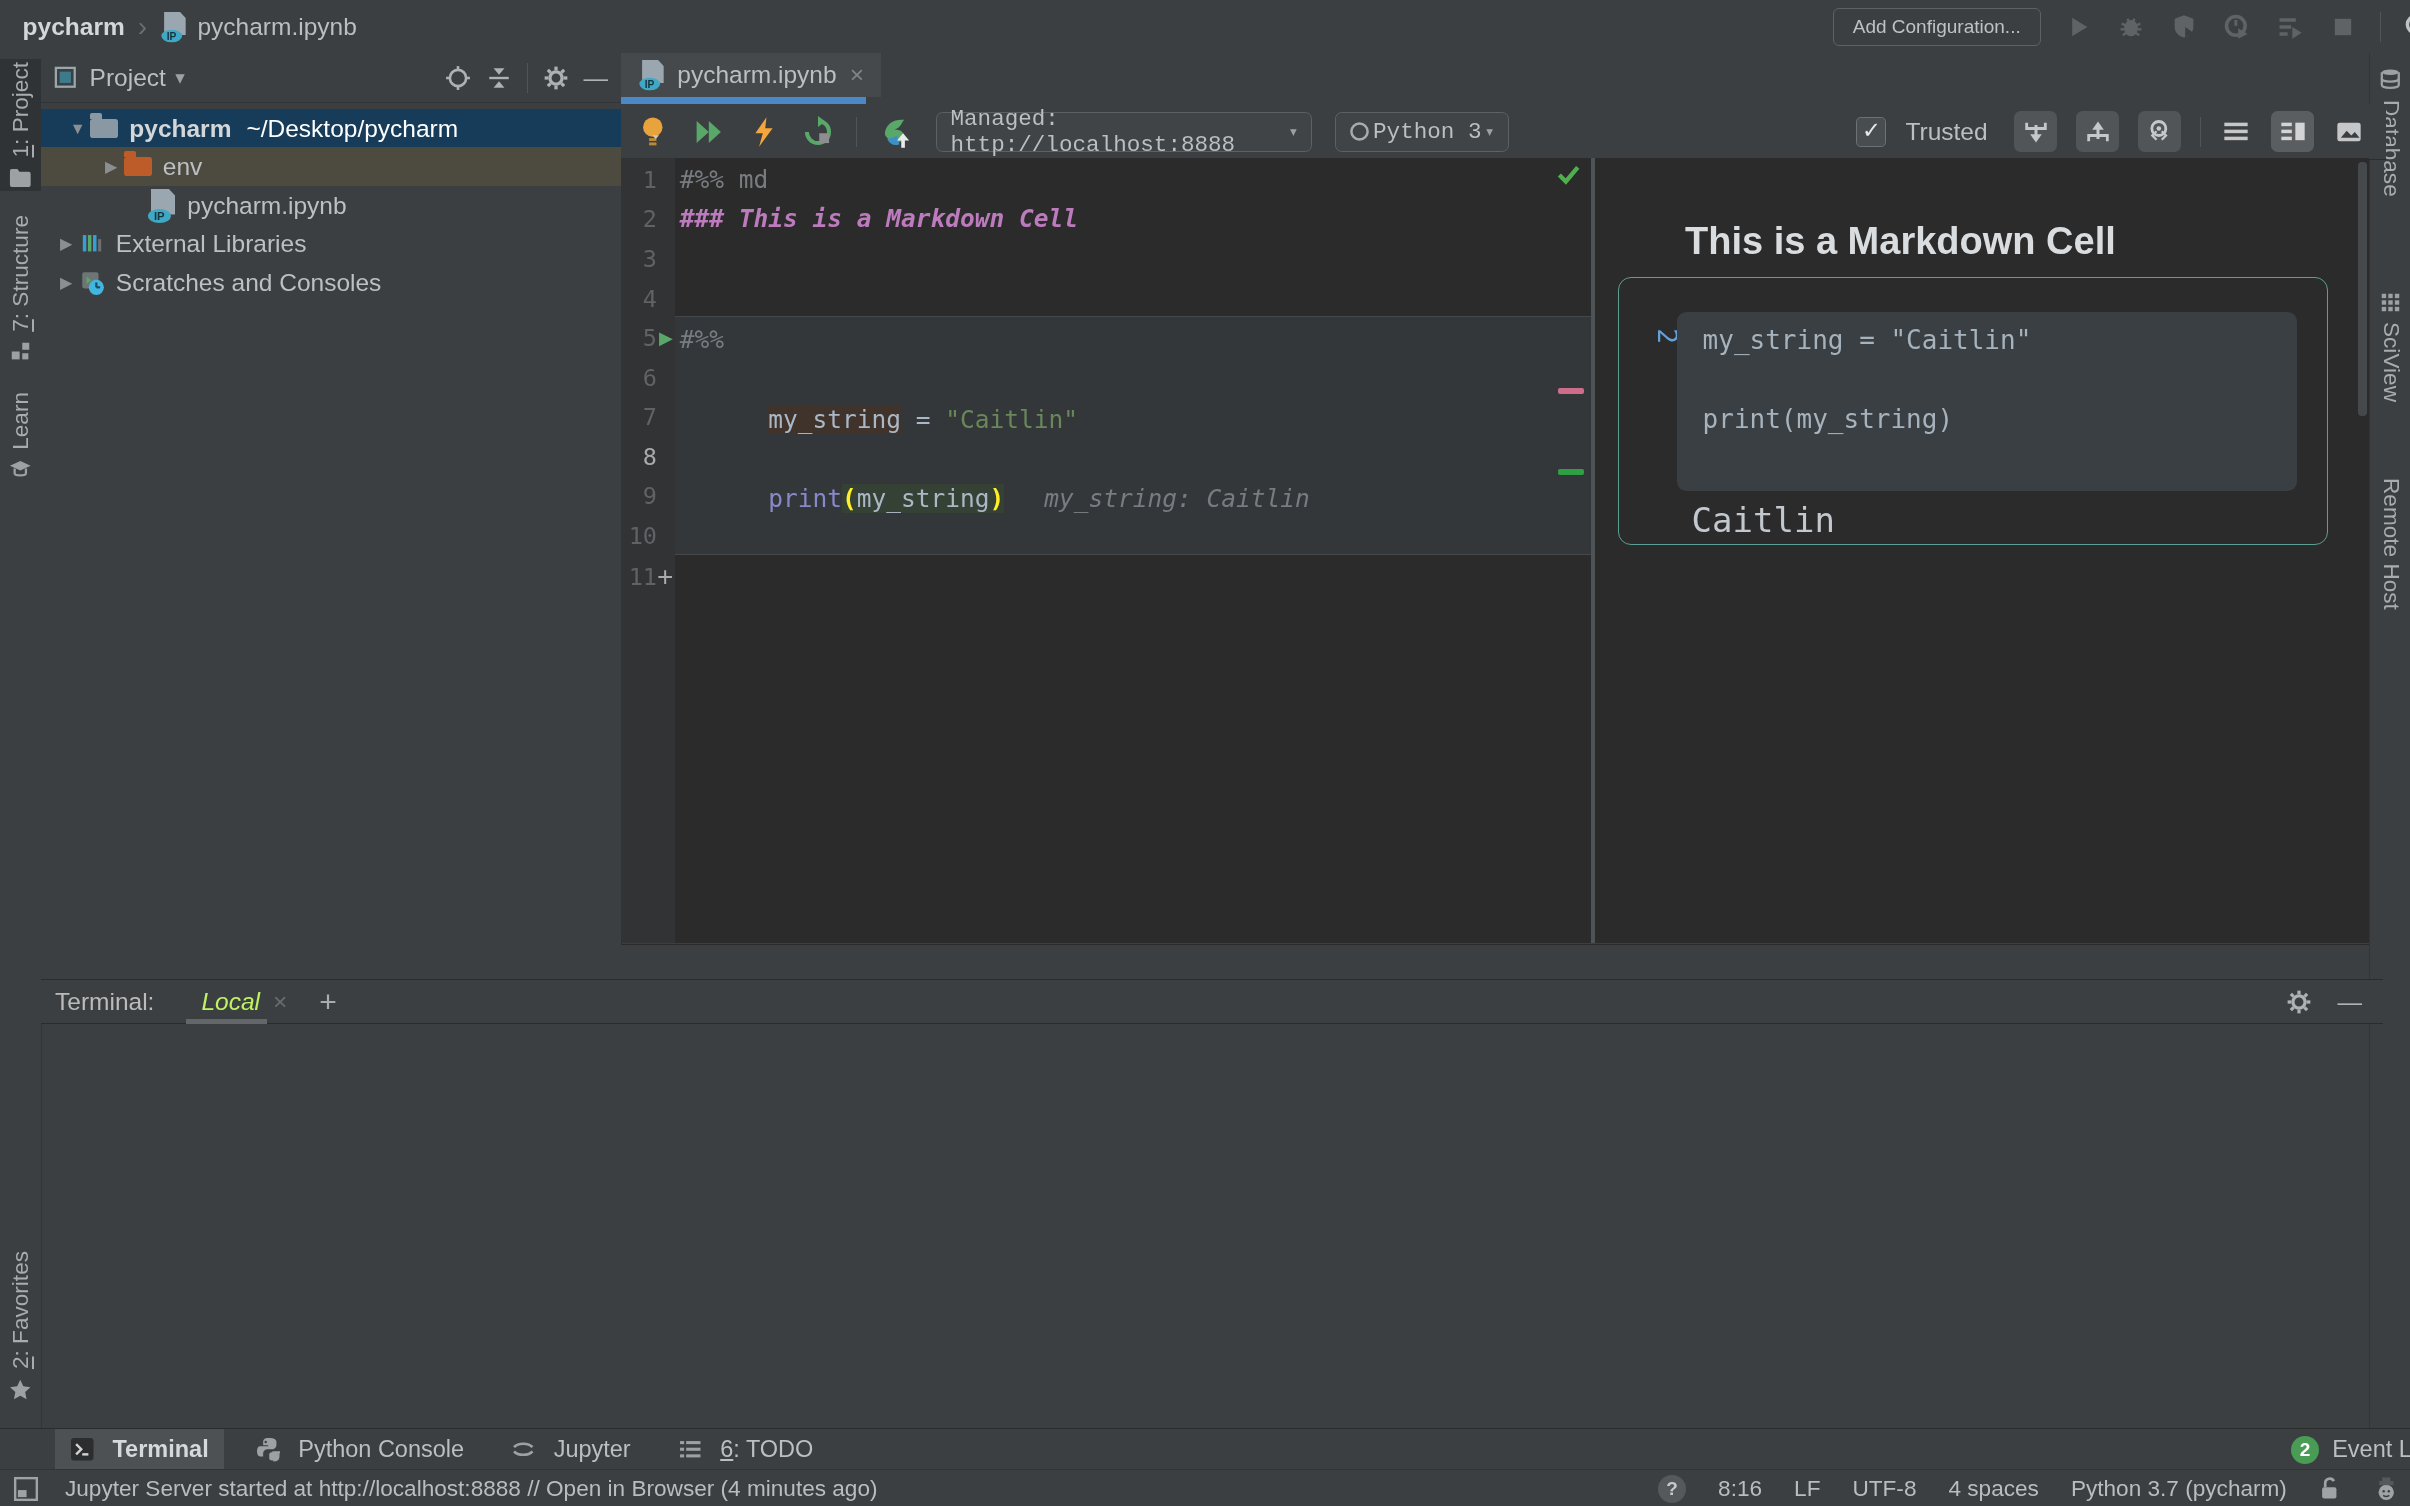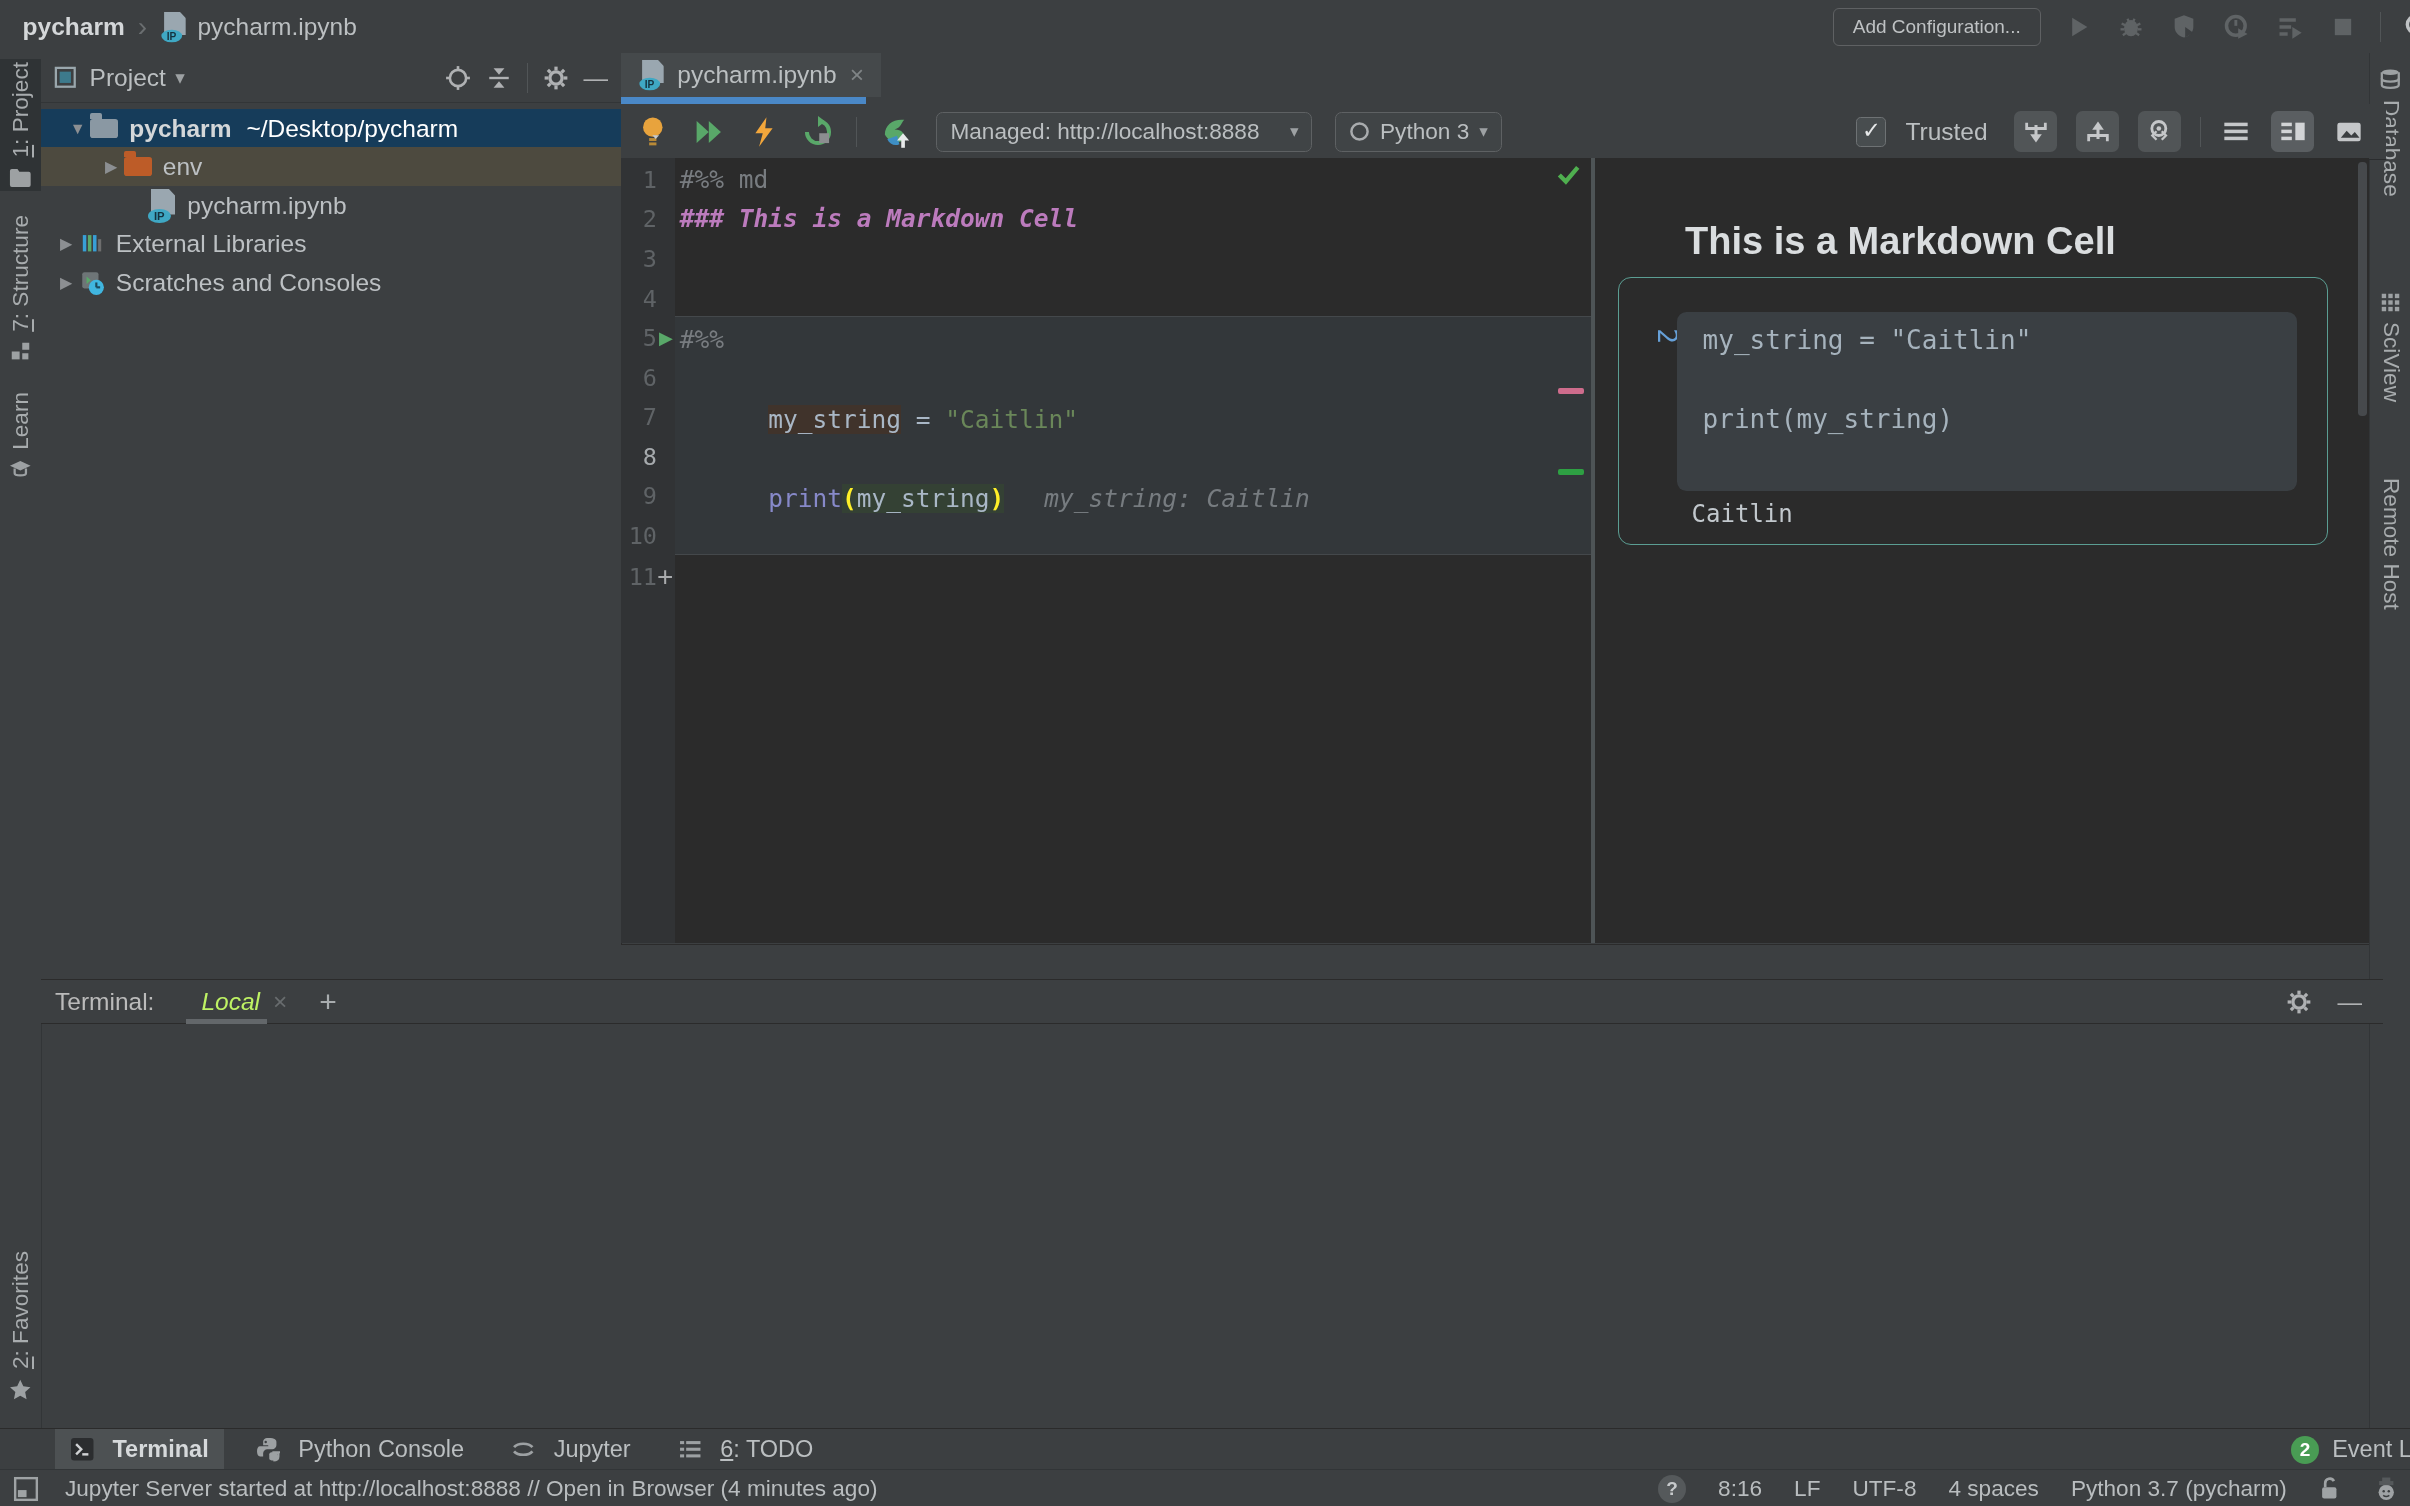--- a/index.html
+++ b/index.html
@@ -55,21 +55,21 @@
                 font-family:"Liberation Sans",sans-serif;}
 
   
   .tabbar{left:621px;top:53px;width:1748px;height:51px;background:#3c3f41;border-bottom:0.9px solid #2b2b2b;}
   .etab{position:absolute;left:0;top:0;height:44px;display:flex;align-items:center;background:#45494b;padding:0 17px;}
   .etab-label{font-size:24.5px;color:#bbbfc1;margin:0 13px 0 11.3px;}
   .etab-close{color:#7f8486;font-size:24.5px;}
   .etab-underline{position:absolute;left:0;top:44px;height:6.6px;background:#4a88c7;}
   .ntoolbar{left:621px;top:104px;width:1748px;height:55px;background:#3c3f41;border-bottom:0.9px solid #2a2c2e;display:flex;align-items:center;}
   .combo{height:38px;border:1.9px solid #5e6163;border-radius:6.6px;background:#404446;
-         display:flex;align-items:center;padding:0 13px;font-size:22.6px;color:#bbbfc1;gap:10px;}
+         display:flex;align-items:center;padding:0 13px;font-size:22.6px;color:#bbbfc1;gap:3px;font-family:Liberation Mono, monospace;}
   .dd-arrow{color:#9da1a3;font-size:17px;}
   .chk{width:28px;height:28px;background:#484d4f;border:1.9px solid #6e7274;border-radius:4.7px;
        color:#e6e8e9;font-size:22.6px;line-height:26px;text-align:center;}
   .sqbtn{width:43px;height:41px;background:#515557;border-radius:6.6px;display:flex;align-items:center;justify-content:center;}
   .sqbtn.pressed{background:#5a5e61;}
 
   
   .ed-gutter{left:621px;top:158px;width:54px;height:785px;background:#313335;border-right:0.9px solid #3a3d40;}
   .gnum{position:absolute;left:0;width:36px;text-align:right;font-size:23.5px;color:#5f6366;
         font-family:"DejaVu Sans Mono",monospace;height:40px;line-height:40px;}
@@ -92,21 +92,21 @@
   .ed-bottom-strip{left:621px;top:944px;width:1748px;height:36px;background:#3c3f41;border-top:0.9px solid #2b2b2b;}
 
   
   .preview{left:1595px;top:158px;width:774px;height:785px;background:#2b2b2b;}
   .pv-h{position:absolute;left:90px;top:62px;font-size:38px;font-weight:bold;color:#dadddf;}
   .pv-cell{position:absolute;left:22.6px;top:119px;width:708px;height:266px;border:1.9px solid #5b9e93;border-radius:13px;}
   .pv-exec{position:absolute;left:40px;top:43px;transform:rotate(90deg);color:#66a0d8;
            font-size:26px;font-family:"DejaVu Sans Mono",monospace;}
   .pv-codeblock{position:absolute;left:58px;top:34px;width:620px;height:179px;background:#3a3f43;border-radius:9.4px;}
   .pv-cl{position:absolute;left:26px;font-size:26px;color:#a6b3bd;font-family:"DejaVu Sans Mono",monospace;white-space:pre;}
-  .pv-out{position:absolute;left:73px;top:222px;font-size:24px;color:#c2c8cd;font-family:"DejaVu Sans Mono",monospace;}
+  .pv-out{position:absolute;left:73px;top:222px;font-size:34px;color:#c2c8cd;font-family:"DejaVu Sans Mono",monospace;}
   .pv-scroll{position:absolute;left:763px;top:3.8px;width:8.5px;height:254px;background:#46494c;border-radius:3.8px;}
 
   
   .term-header{left:41px;top:979px;width:2328px;height:43px;background:#3c3f41;border-top:0.9px solid #2b2b2b;
                border-bottom:0.9px solid #2b2b2b;display:flex;align-items:center;font-size:24.5px;}
   .term-tab-underline{position:absolute;left:145px;top:39px;width:81px;height:4.7px;background:#63676a;}
   .term-body{left:41px;top:1023px;width:2328px;height:405px;background:#2b2b2b;}
   .prompt{position:absolute;left:14px;top:17px;font-size:25.4px;color:#d3d5d7;white-space:pre;
           font-family:"DejaVu Sans Mono",monospace;display:flex;align-items:center;}
   .cursor{display:inline-block;width:15px;height:32px;border:1.9px solid #d3d5d7;margin-left:11.3px;}

